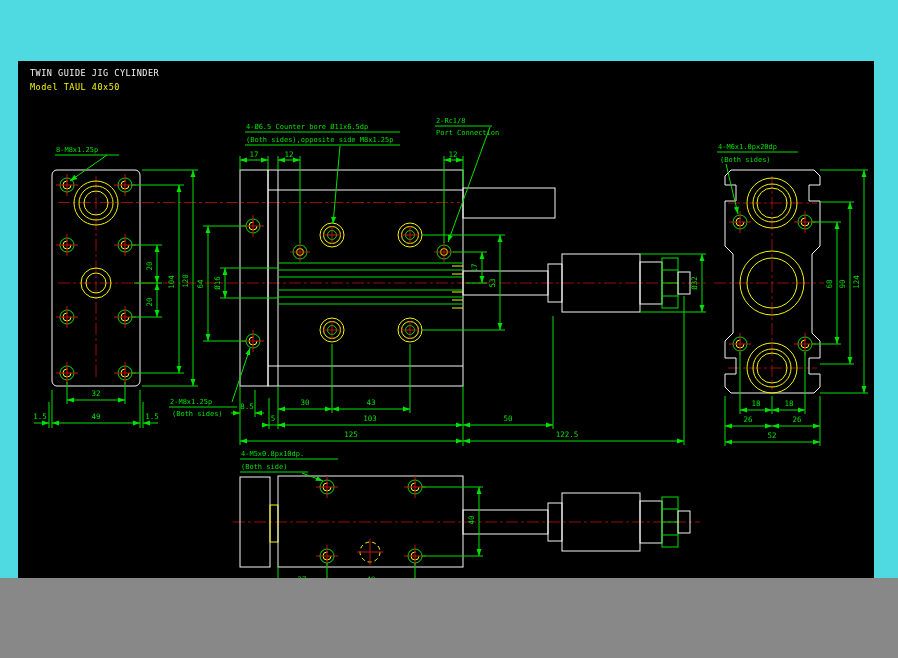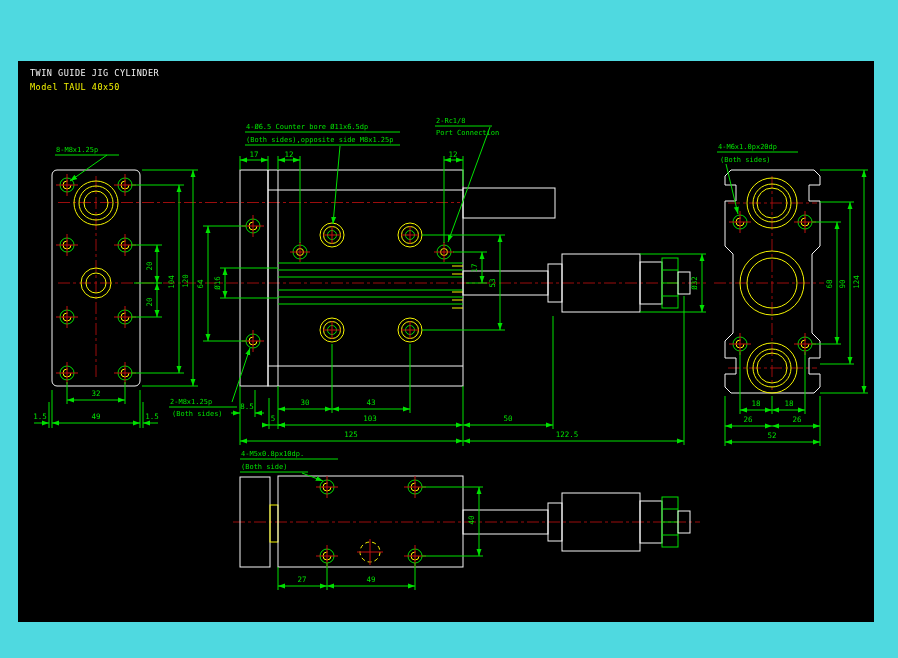--- a/index.html
+++ b/index.html
@@ -1,16 +1,16 @@
 <!DOCTYPE html>
 <html style="--frame: #4fd9e0; --canvas: #000000; --outline: #f5f5f5; --dimension: #00e100; --detail: #f5f500; --centerline: #c31010;"><head>
 <meta charset="utf-8">
 <style>
   html,body{margin:0;padding:0;background:#888;}
-  #stage{width:898px;height:658px;position:relative;overflow:hidden;}
+  #stage{width:898px;height:578px;position:relative;overflow:hidden;}
   svg{display:block;}
   .frame{fill:var(--frame,#4fd9e0);}
   .paper{fill:var(--canvas,#000000);}
   .lw{stroke:var(--outline,#f5f5f5);fill:none;stroke-width:1;}
   .lg{stroke:var(--dimension,#00e100);fill:none;stroke-width:1;}
   .ly{stroke:var(--detail,#f5f500);fill:none;stroke-width:1;}
   .lr{stroke:var(--centerline,#c31010);fill:none;stroke-width:1;}
   .cl{stroke-dasharray:12 3 3 3;stroke-width:0.8;}
   .dsh{stroke-dasharray:4 3;}
   .arc{stroke-dasharray:19 6;}

